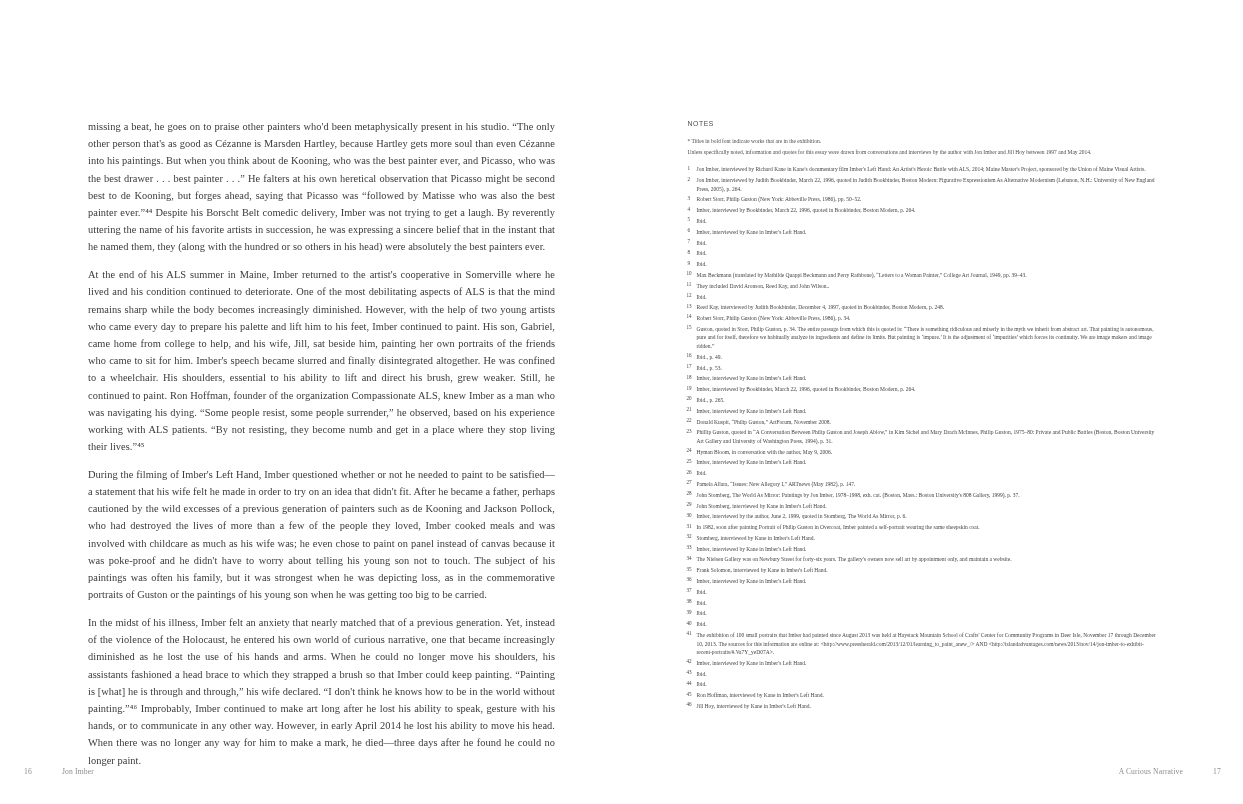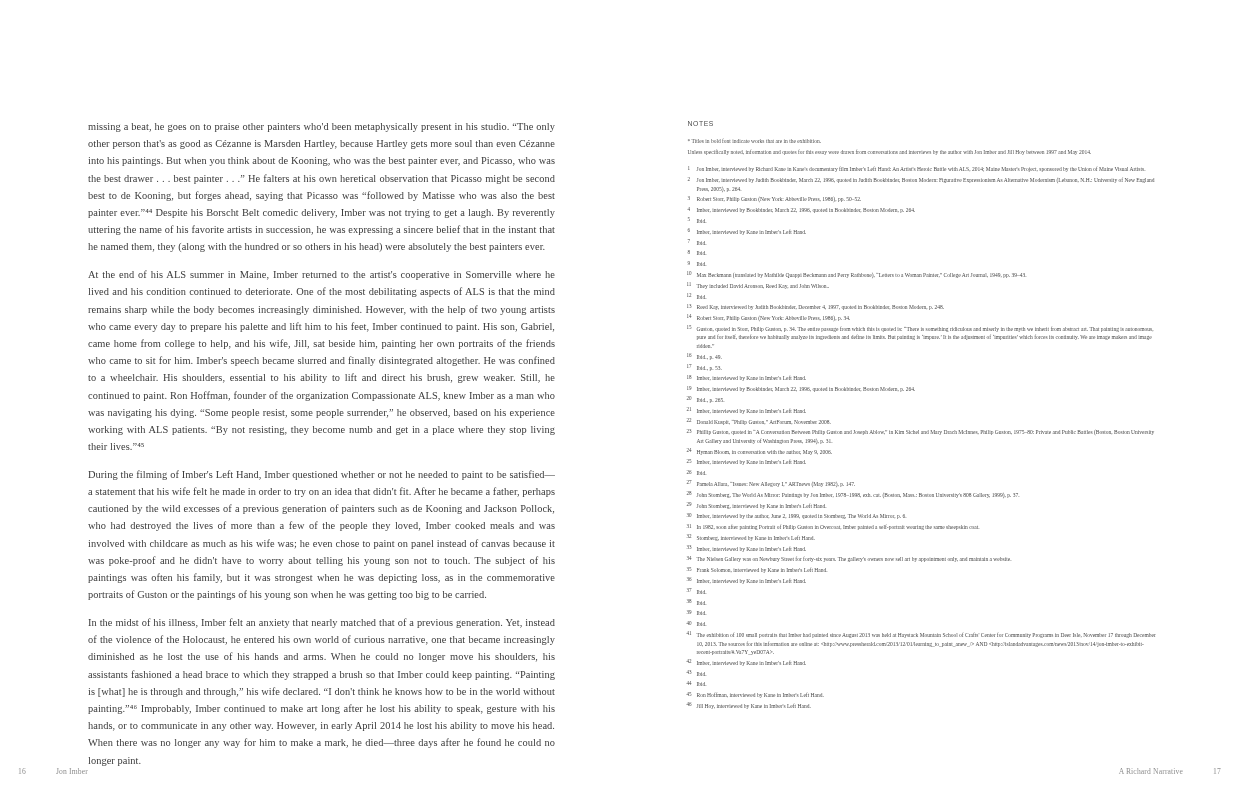--- a/index.html
+++ b/index.html
@@ -89,21 +89,21 @@
 
   
   .folio {
     position: absolute;
     bottom: 28px;
     font-size: 7.6px;
     color: #8d8d8d;
     letter-spacing: 0.02em;
     white-space: nowrap;
   }
-  .folio-left  { left: 18px; margin-top: 24px; }
+  .folio-left  { left: 24px; margin-top: 24px; }
   .folio-left .num { margin-right: 30px; }
   .folio-right { right: 22px; }
   .folio-right .num { margin-left: 30px; }
 </style>
 </head>
 <body>
 
 <div class="spread">
 
   <div class="page">
@@ -172,17 +172,17 @@
           <div class="note"><span class="num wide">41</span><span>The exhibition of 100 small portraits that Imber had painted since August 2013 was held at Haystack Mountain School of Crafts' Center for Community Programs in Deer Isle, November 17 through December 10, 2013. The sources for this information are online at: &lt;http://www.pressherald.com/2013/12/01/learning_to_paint_anew_/&gt; AND &lt;http://islandadvantages.com/news/2013/nov/14/jon-imber-to-exhibit-recent-portraits/#.Va7Y_yeD07A&gt;.</span></div>
           <div class="note"><span class="num wide">42</span><span>Imber, interviewed by Kane in Imber's Left Hand.</span></div>
           <div class="note"><span class="num wide">43</span><span>Ibid.</span></div>
           <div class="note"><span class="num wide">44</span><span>Ibid.</span></div>
           <div class="note"><span class="num wide">45</span><span>Ron Hoffman, interviewed by Kane in Imber's Left Hand.</span></div>
           <div class="note"><span class="num wide">46</span><span>Jill Hoy, interviewed by Kane in Imber's Left Hand.</span></div>
         </div>
     </div>
 
     <div class="folio folio-right">
-      <span>A Richard Narrative</span><span class="num">17</span>
+      <span>A Curious Narrative</span><span class="num">17</span>
     </div>
   </div>
 
 </div>
 
 </body></html>

